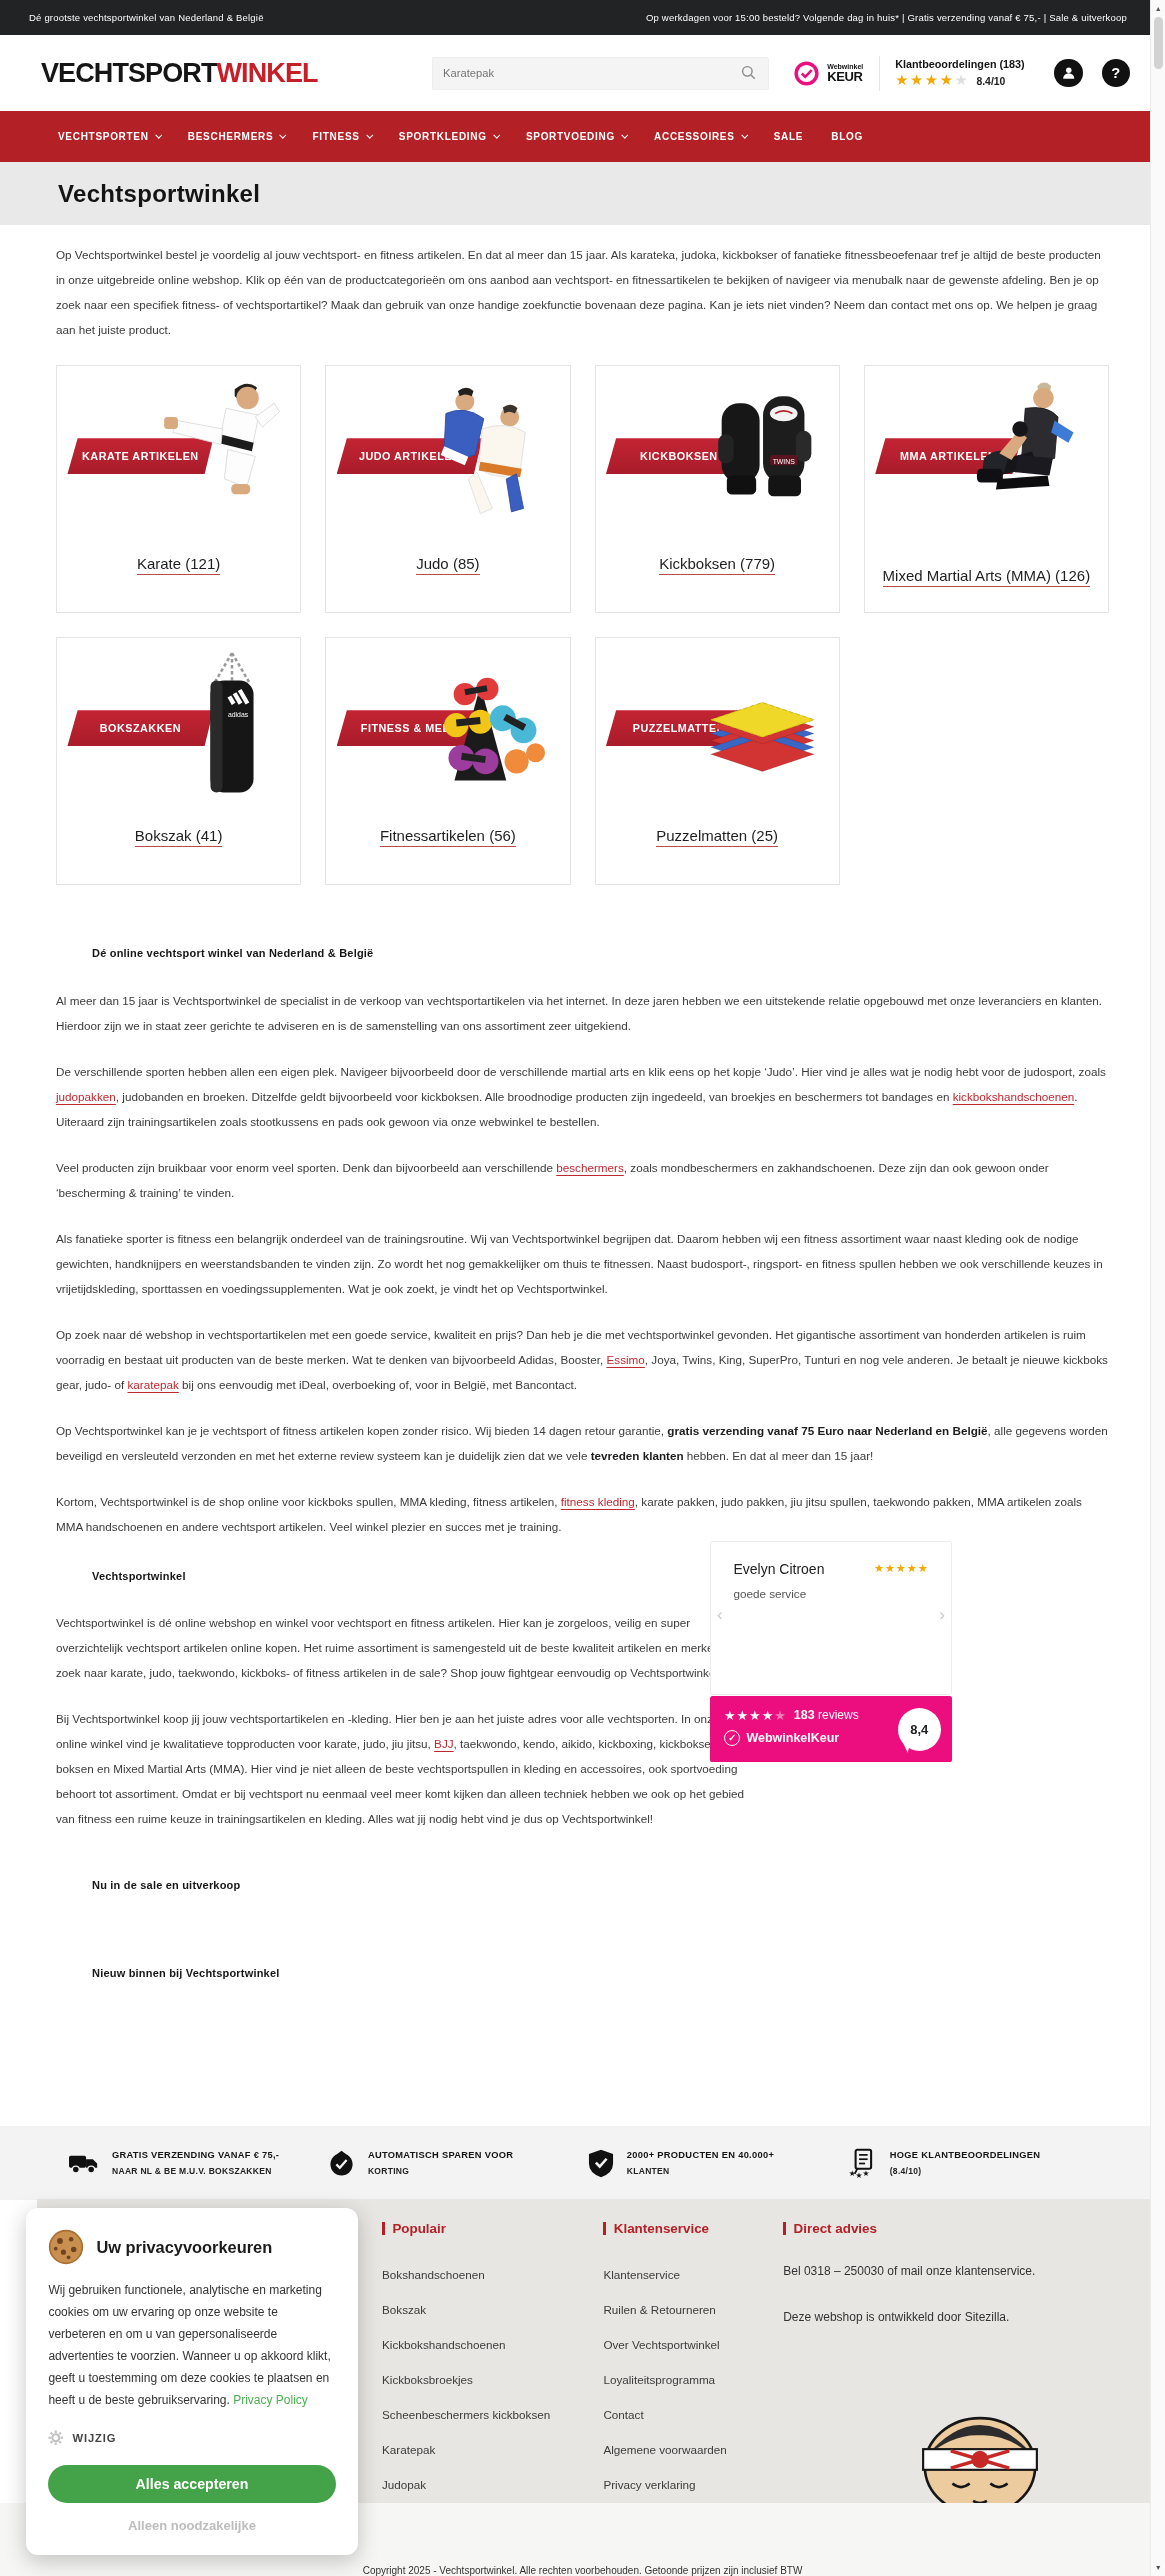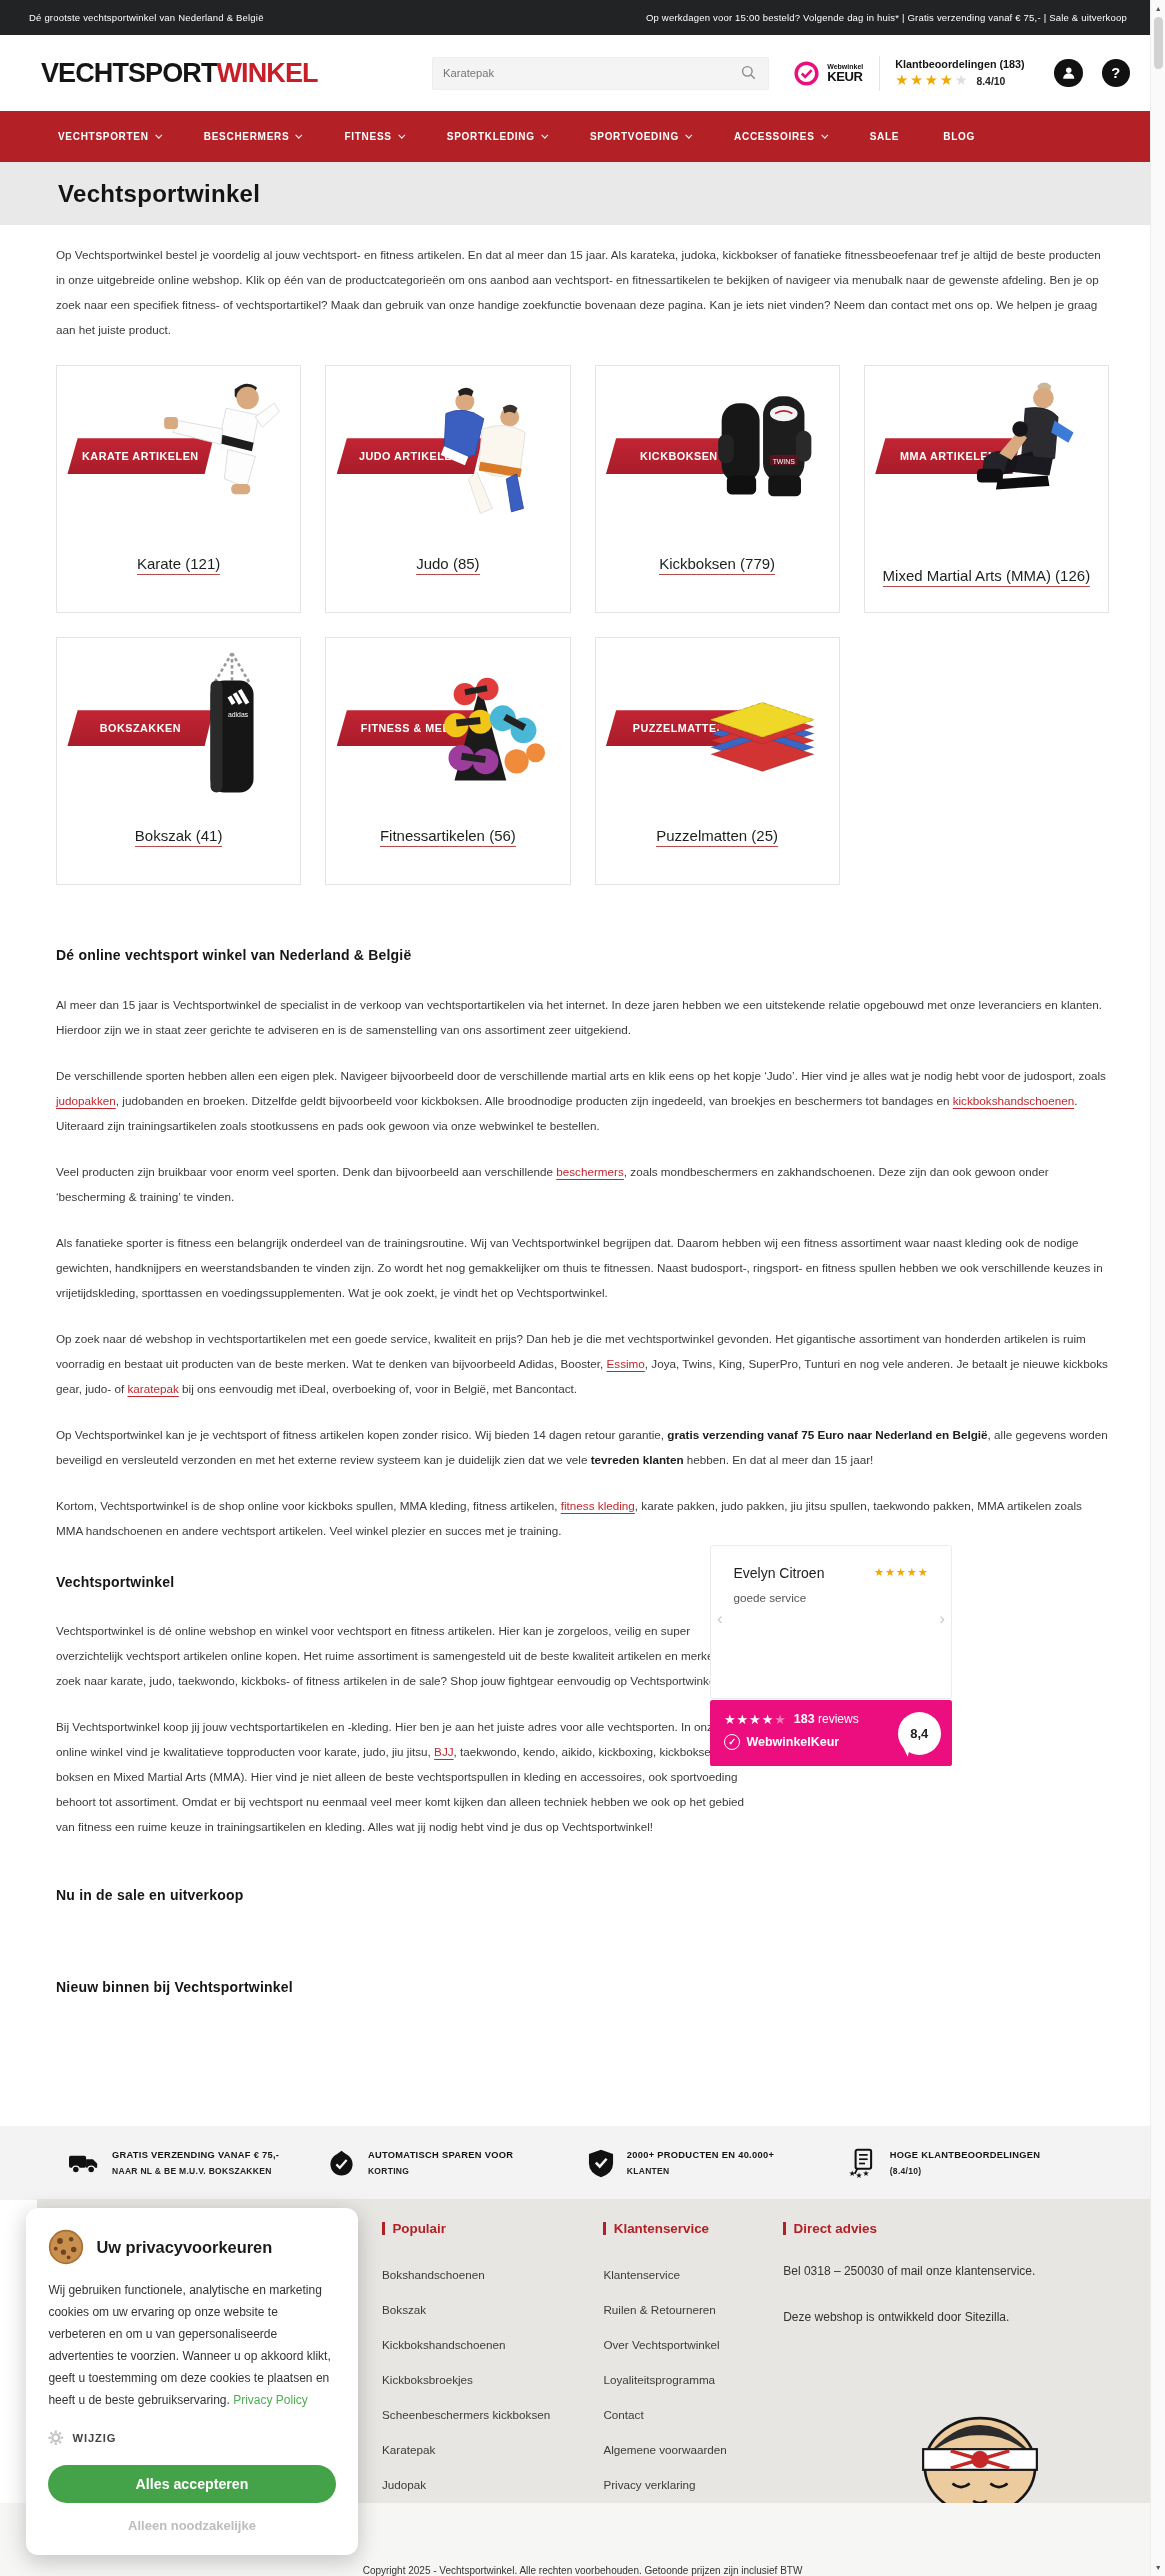--- a/index.html
+++ b/index.html
@@ -36,36 +36,36 @@
   .starrow { display:flex; align-items:flex-end; gap:1.7px; margin-top:2.6px; }
   .star { font-size:14.7px; line-height:1; color:#f2a800; }
   .star.off { color:#dedede; }
   .score { font-size:10.4px; font-weight:bold; color:#222; margin-left:7px; }
   .hdr-icons { margin-left:auto; display:flex; gap:19px; }
   .round-ic { width:28.5px; height:28.5px; border-radius:50%; background:#111; color:#fff;
     display:flex; align-items:center; justify-content:center; font-weight:bold;
     font-size:14.7px; cursor:pointer; }
   
   .nav { height:51px; background:#b32126; display:flex; align-items:center;
-    padding:0 58px; gap:44px; }
+    padding:0 58px; gap:28px; }
   .nav-item { color:#fff; font-size:10px; font-weight:bold; letter-spacing:0.7px;
     display:flex; align-items:center; gap:6px; cursor:pointer; white-space:nowrap; }
   .chev { width:5.2px; height:5.2px; border-right:1.4px solid #fff; border-bottom:1.4px solid #fff;
     transform:rotate(45deg) translateY(-1.7px); display:inline-block; }
   
   .title-band { height:63px; background:#e9e9e9; display:flex; align-items:center;
     padding:0 58px; }
   .title-band h1 { font-size:24px; font-weight:bold; color:#141414; letter-spacing:0.3px; }
   
   .container { padding:0 56px; }
   p.body-p { font-size:11.7px; line-height:25px; color:#3b3b3b; margin-bottom:21px; }
   .intro { margin-top:17.3px; margin-bottom:3.5px; }
   .seg-link { color:#c0272f; text-decoration:underline; text-underline-offset:2.6px; }
   .seg-b { font-weight:bold; color:#1d1d1d; }
-  h2.sec { font-size:14px; font-weight:bold; color:#161616; letter-spacing:0.2px; }
+  h2.sec { font-size:11px; font-weight:bold; color:#161616; letter-spacing:0.2px;margin-left:36px; }
   
   .cards { display:grid; grid-template-columns:repeat(4,1fr); gap:24px;
     margin:22.4px 56px 0; }
   .card { background:#fff; border:0.9px solid #e4e4e4; height:248px; position:relative;
     cursor:pointer; }
   .card .imgzone { position:relative; height:168px; margin-top:8.6px; }
   .ribbon { position:absolute; left:10.4px; top:64px; height:36px; width:60%;
     background:linear-gradient(180deg,#c32433,#a91c2a);
     clip-path:polygon(7% 0,100% 0,94% 100%,0 100%);
     display:flex; align-items:center; justify-content:center; }

